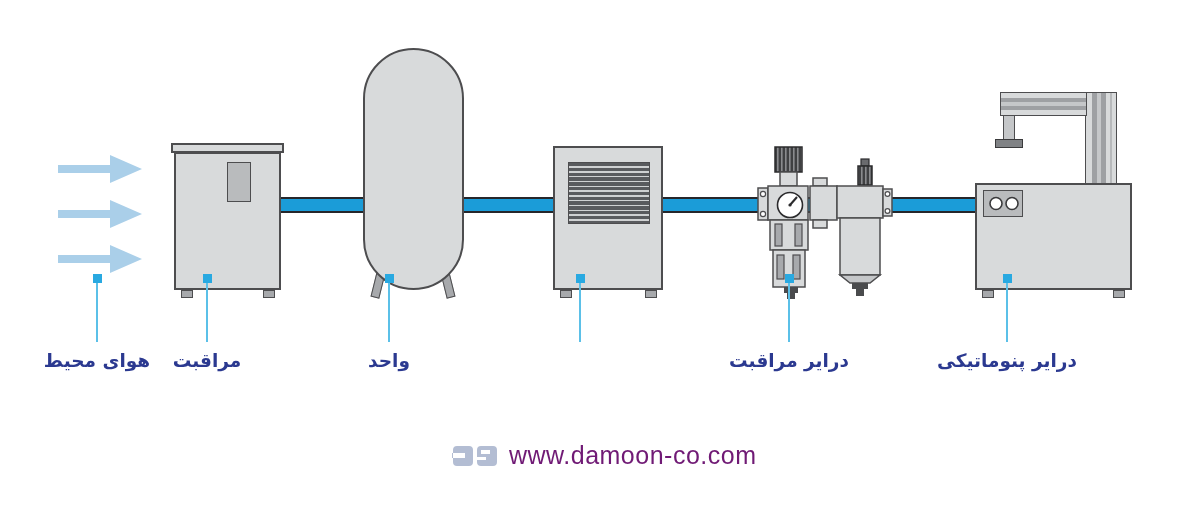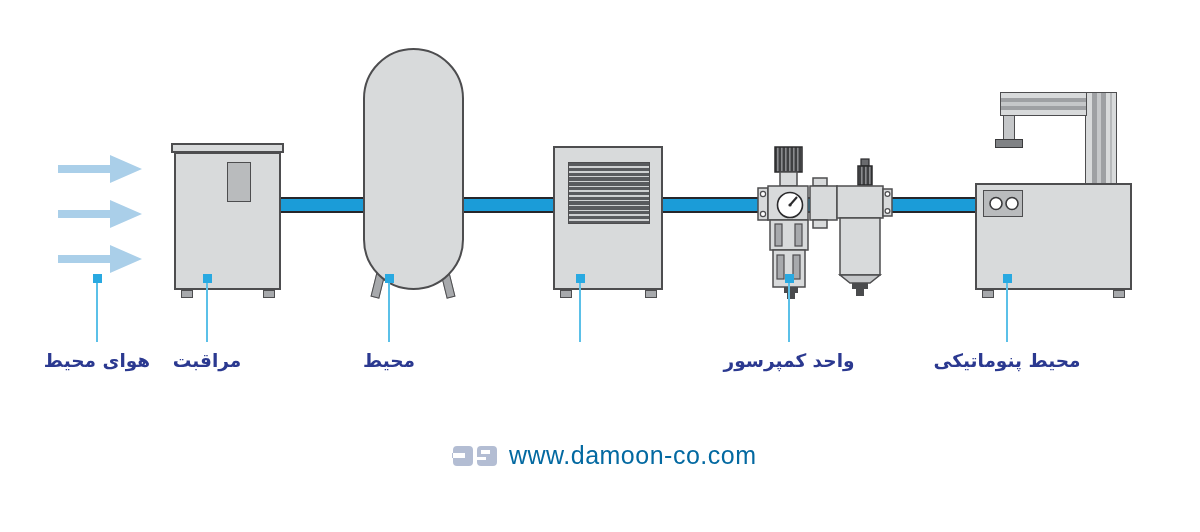--- a/index.html
+++ b/index.html
@@ -31,21 +31,21 @@
       background:linear-gradient(180deg,#d8dadb 0 5px,#9ea0a3 5px 9px,#c5c7c9 9px 13px,#9ea0a3 13px 17px,#d8dadb 17px 24px);}
   #actuator-rod{position:absolute;left:1003px;top:115px;width:12px;height:25px;background:#c5c7c9;
       border:1.5px solid #4d4d4f;box-sizing:border-box;}
   #actuator-foot{position:absolute;left:995px;top:139px;width:28px;height:9px;background:#808285;
       border:1.5px solid #3a3a3c;box-sizing:border-box;}
   
   .tank-leg{position:absolute;width:9px;height:30px;background:#a7a9ac;border:1.5px solid #4d4d4f;
       box-sizing:border-box;z-index:1;}
   
   #footer{position:absolute;left:452px;top:441px;display:flex;align-items:center;gap:11px;}
-  #footer-url{font-family:"Liberation Sans","DejaVu Sans",sans-serif;font-size:25px;color:#0369a1;letter-spacing:0.5px;}
+  #footer-url{font-family:"Liberation Sans","DejaVu Sans",sans-serif;font-size:25px;color:#701a75;letter-spacing:0.5px;}
 </style>
 </head>
 <body>
 
 <div id="stage">
 
   <svg class="abs" style="left:58px;top:155px;" width="84" height="28" viewBox="0 0 84 28">
     <polygon points="0,10 52,10 52,0 84,14 52,28 52,18 0,18" fill="#aacfe9"></polygon>
   </svg>
   <svg class="abs" style="left:58px;top:200px;" width="84" height="28" viewBox="0 0 84 28">
@@ -139,32 +139,32 @@
   <div class="marker" style="left:93px;top:274px;"></div>
   <div class="lead-line" style="left:96px;top:283px;"></div>
   <div class="dev-label" style="left:-13px;top:350px;">هوای محیط</div>
 
   <div class="marker" style="left:203px;top:274px;"></div>
   <div class="lead-line" style="left:206px;top:283px;"></div>
   <div class="dev-label" style="left:97px;top:350px;">مراقبت</div>
 
   <div class="marker" style="left:385px;top:274px;"></div>
   <div class="lead-line" style="left:388px;top:283px;"></div>
-  <div class="dev-label" style="left:279px;top:350px;">محیط</div>
+  <div class="dev-label" style="left:279px;top:350px;">واحد</div>
 
   <div class="marker" style="left:576px;top:274px;"></div>
   <div class="lead-line" style="left:579px;top:283px;"></div>
 
   <div class="marker" style="left:785px;top:274px;"></div>
   <div class="lead-line" style="left:788px;top:283px;"></div>
-  <div class="dev-label" style="left:679px;top:350px;">واحد کمپرسور</div>
+  <div class="dev-label" style="left:679px;top:350px;">درایر مراقبت</div>
 
   <div class="marker" style="left:1003px;top:274px;"></div>
   <div class="lead-line" style="left:1006px;top:283px;"></div>
-  <div class="dev-label" style="left:897px;top:350px;">محیط پنوماتیکی</div>
+  <div class="dev-label" style="left:897px;top:350px;">درایر پنوماتیکی</div>
 
   <div id="footer">
     <svg width="46" height="22" viewBox="0 0 46 22">
       <path fill="#b3bdd3" fill-rule="evenodd" d="M5,1 h12 a4,4 0 0 1 4,4 v12 a4,4 0 0 1 -4,4 h-12 a4,4 0 0 1 -4,-4 v-12 a4,4 0 0 1 4,-4 z
                M-1,8 h14 v5 h-14 z"></path>
       <path fill="#b3bdd3" fill-rule="evenodd" d="M29,1 h12 a4,4 0 0 1 4,4 v12 a4,4 0 0 1 -4,4 h-12 a4,4 0 0 1 -4,-4 v-12 a4,4 0 0 1 4,-4 z
                M29,5 h9 v4 h-9 z  M25,12 h9 v3 h-9 z"></path>
     </svg>
     <span id="footer-url">www.damoon-co.com</span>
   </div>

